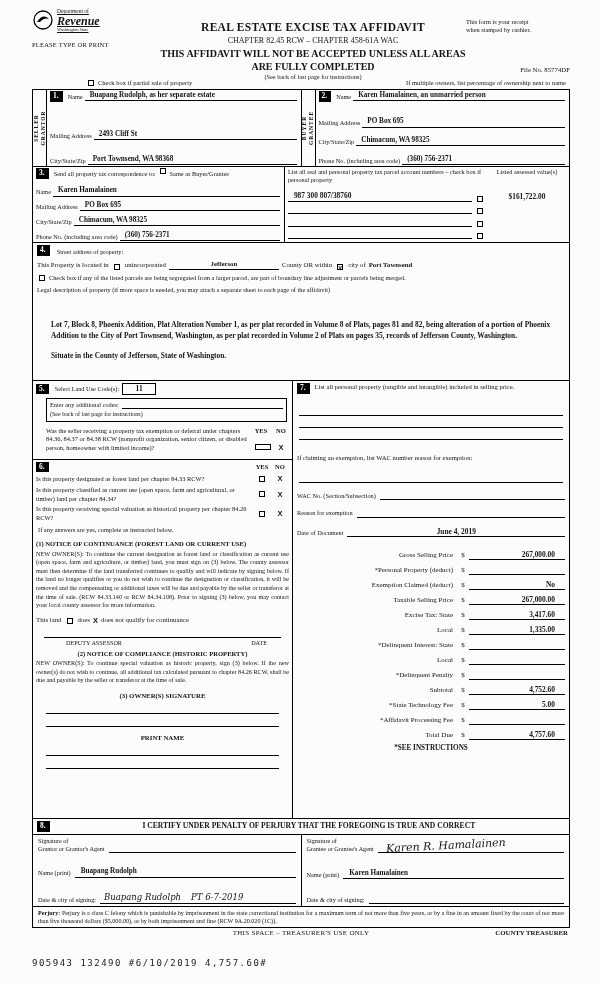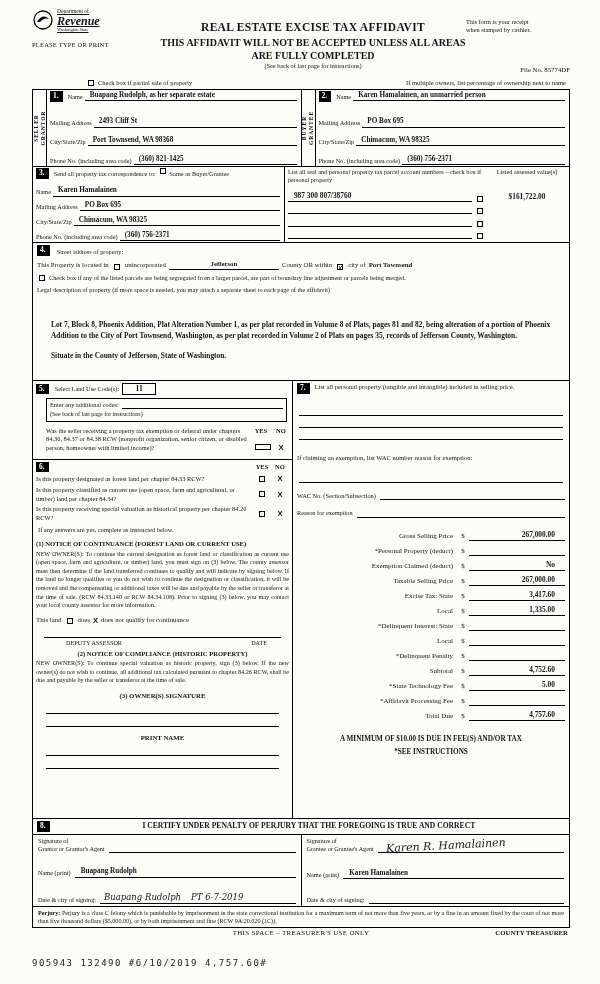--- a/index.html
+++ b/index.html
@@ -161,20 +161,21 @@
         <div>
           <div class="logo-dept">Department of</div>
           <div class="logo-name">Revenue</div>
           <div class="logo-state">Washington State</div>
         </div>
       </div>
       <div class="please">PLEASE TYPE OR PRINT</div>
     </div>
     <div class="title-wrap">
       <div class="title">REAL ESTATE EXCISE TAX AFFIDAVIT</div>
+      <div class="chapter">CHAPTER 82.45 RCW – CHAPTER 458-61A WAC</div>
       <div class="warning">THIS AFFIDAVIT WILL NOT BE ACCEPTED UNLESS ALL AREAS ARE FULLY COMPLETED</div>
       <div class="seeback">(See back of last page for instructions)</div>
     </div>
     <div class="receipt-wrap">
       <div>This form is your receipt</div>
       <div>when stamped by cashier.</div>
     </div>
   </div>
   <div class="fileno-row">File No. 85774DF</div>
 
@@ -200,24 +201,20 @@
           <span class="lbl">Name</span>
           <span class="fill">Buapang Rudolph, as her separate estate</span>
         </div>
         <div class="prow">
           <span class="lbl">Mailing Address</span>
           <span class="fill">2493 Cliff St</span>
         </div>
         <div class="prow">
           <span class="lbl">City/State/Zip</span>
           <span class="fill">Port Townsend, WA 98368</span>
-        </div>
-        <div class="prow">
-          <span class="lbl">Phone No. (including area code)</span>
-          <span class="fill">(360) 821-1425</span>
         </div>
       </div>
     </div>
     <div class="party">
       <div class="vcol">
         <div class="vtext">
           <span>BUYER</span><br>
           <span>GRANTEE</span>
         </div>
       </div>
@@ -412,20 +409,24 @@
       <div class="blankline" style="margin-top:9px"></div>
 
       <div class="infield">
         <span class="lbl">WAC No. (Section/Subsection)</span>
         <span class="fline"></span>
       </div>
       <div class="infield">
         <span class="lbl">Reason for exemption</span>
         <span class="fline"></span>
       </div>
+      <div class="infield">
+        <span class="lbl">Date of Document</span>
+        <span class="fval">June 4, 2019</span>
+      </div>
 
       <div class="money">
         <div class="mrow">
             <span class="mlabel">Gross Selling Price</span>
             <span class="mdollar">$</span>
             <span class="mval">267,000.00</span>
           </div>
         <div class="mrow">
             <span class="mlabel">*Personal Property (deduct)</span>
             <span class="mdollar">$</span>
@@ -481,21 +482,20 @@
             <span class="mdollar">$</span>
             <span class="mval"></span>
           </div>
         <div class="mrow">
             <span class="mlabel">Total Due</span>
             <span class="mdollar">$</span>
             <span class="mval">4,757.60</span>
           </div>
       </div>
 
-      <div class="minnote">A MINIMUM OF $10.00 IS DUE IN FEE(S) AND/OR TAX</div>
       <div class="seeinstr">*SEE INSTRUCTIONS</div>
     </div>
   </div>
 
   <div class="s8">
     <div class="s8head">
       <span class="num">8.</span>
       <span class="certify">I CERTIFY UNDER PENALTY OF PERJURY THAT THE FOREGOING IS TRUE AND CORRECT</span>
     </div>
     <div class="s8cols">

